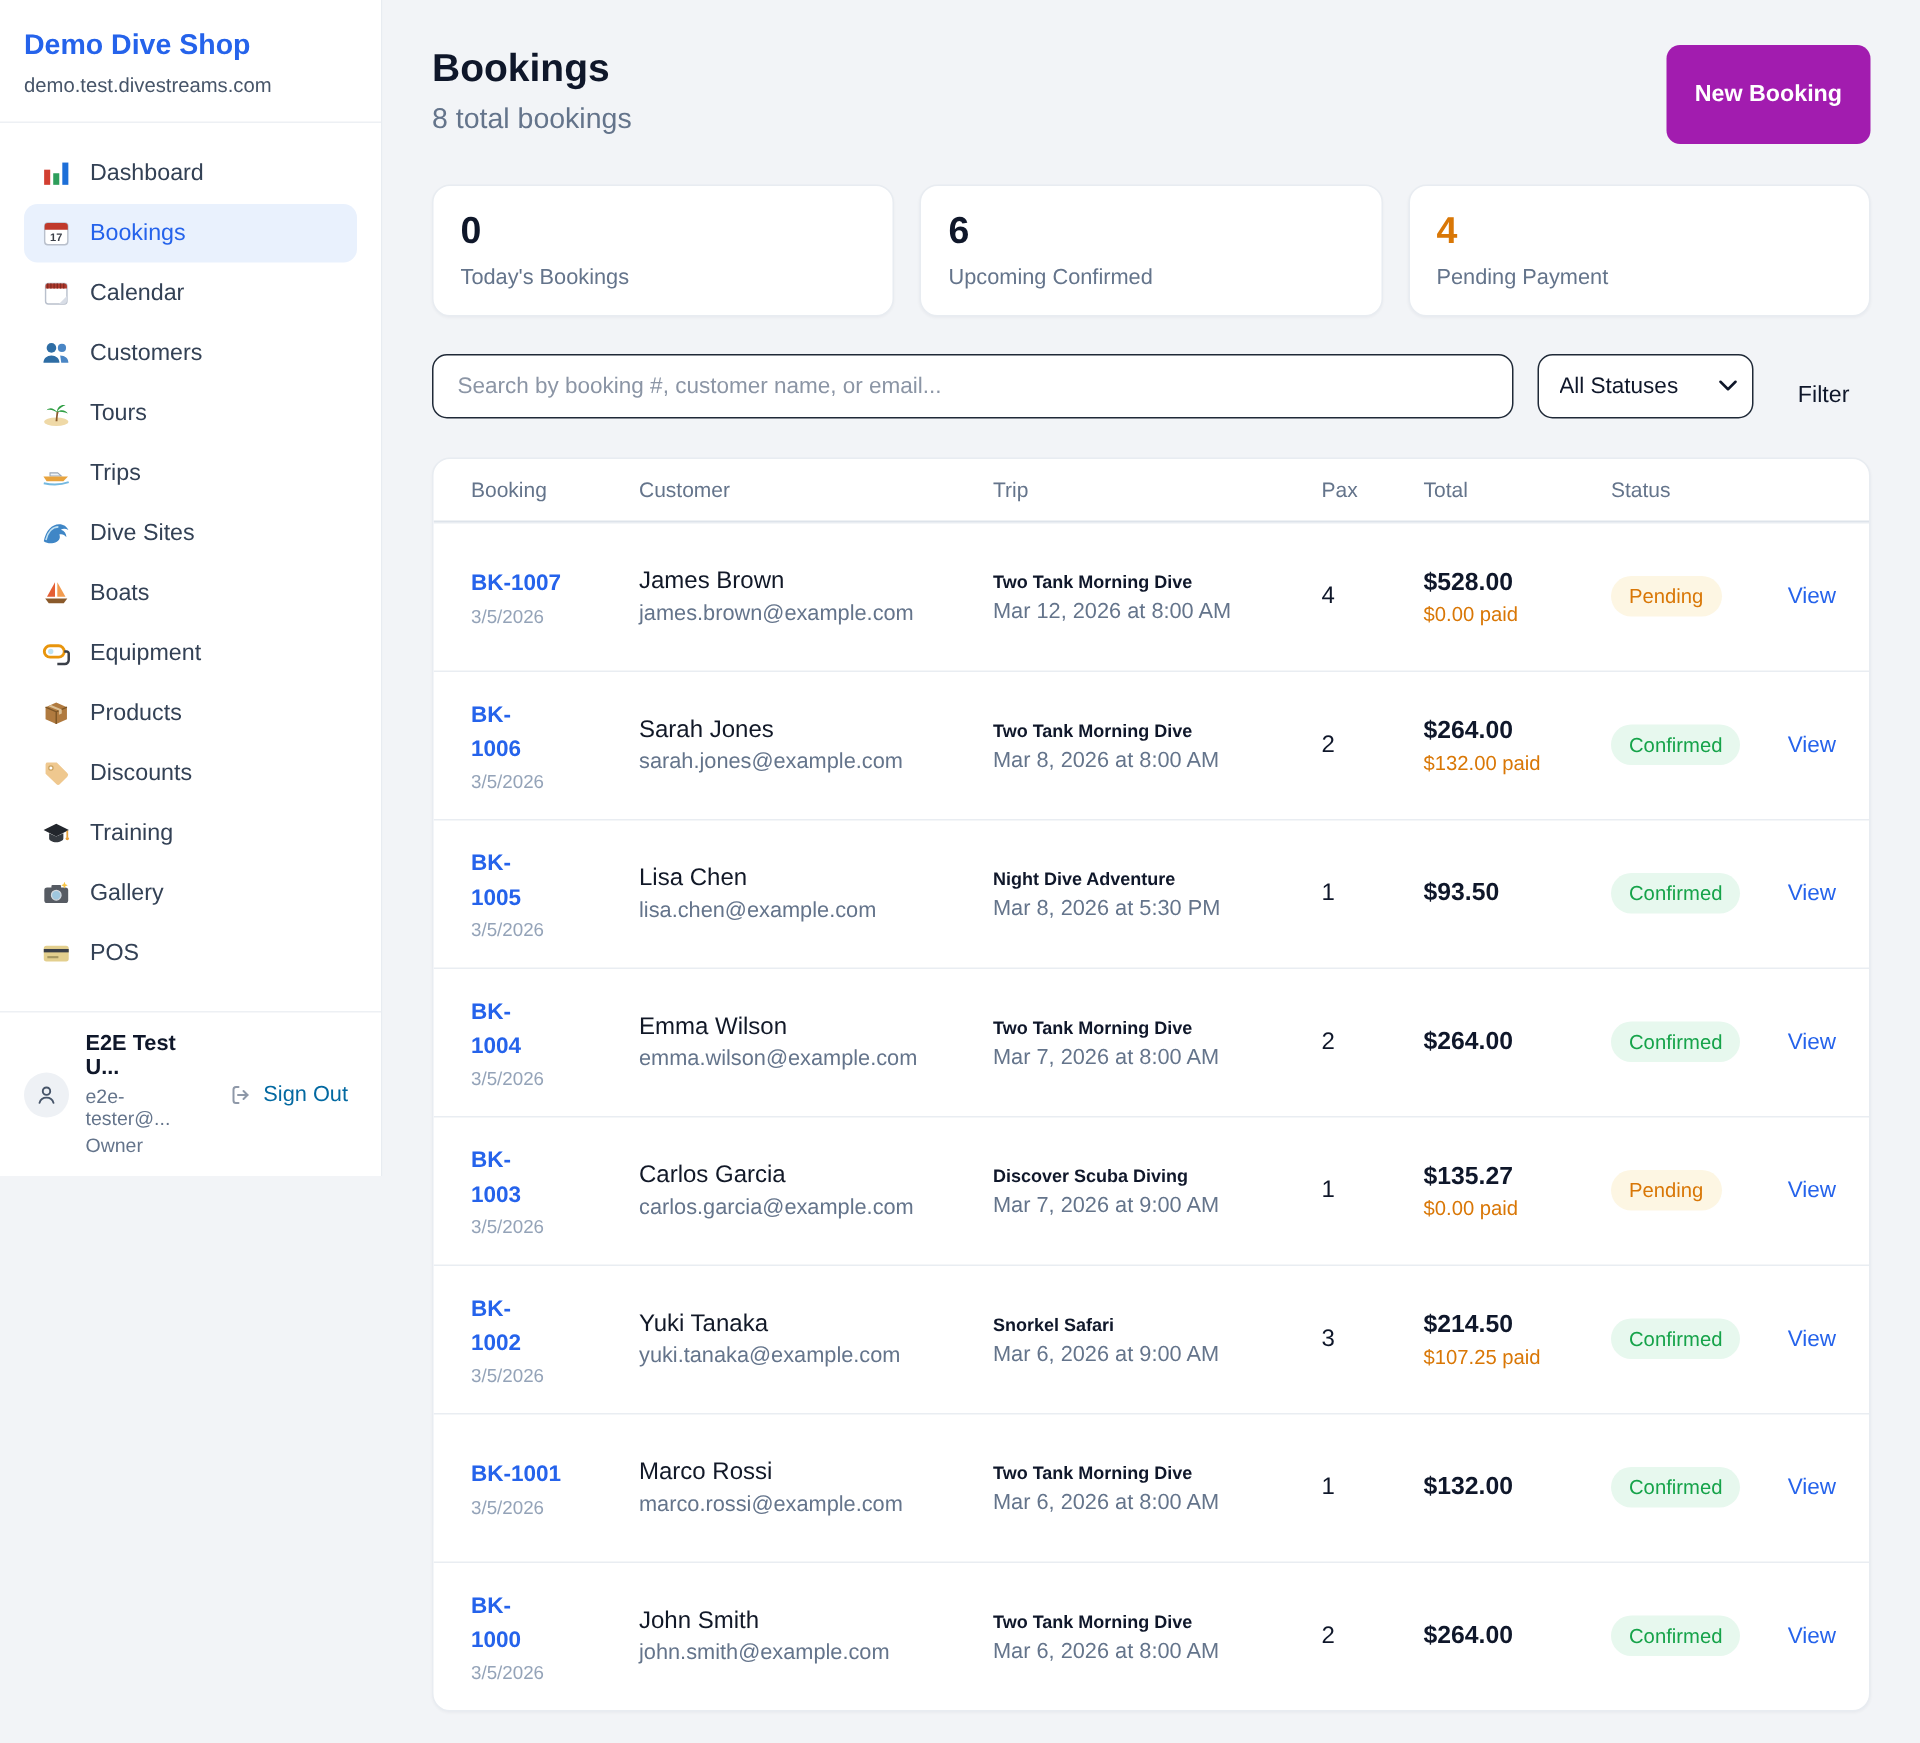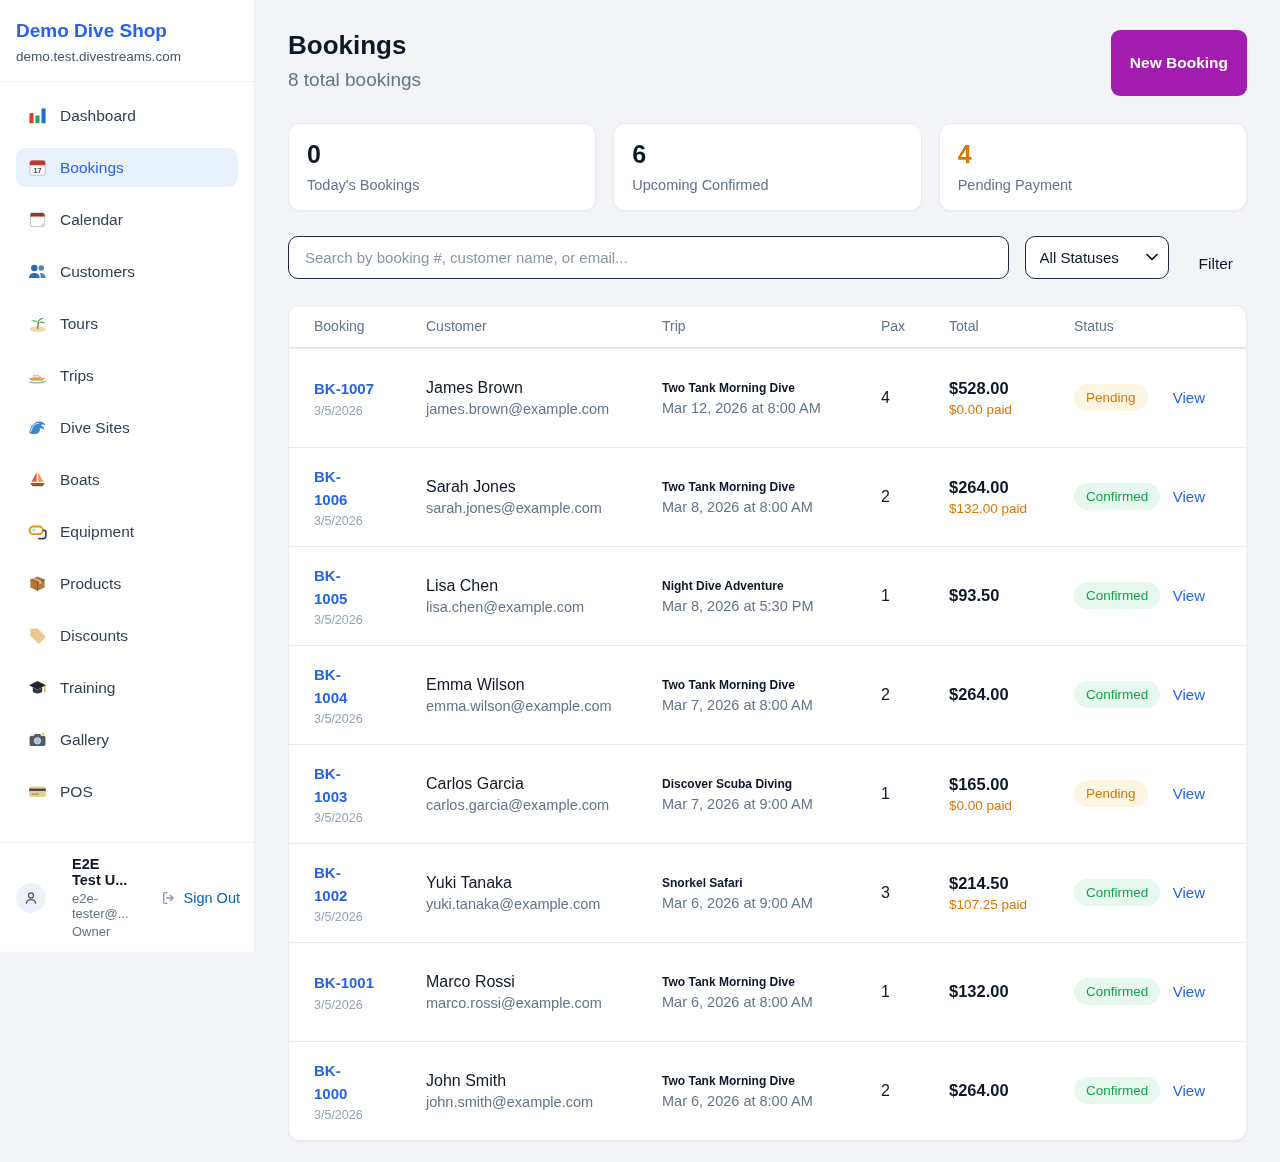--- a/index.html
+++ b/index.html
@@ -10,25 +10,25 @@
   }
   .layout{display:flex;align-items:flex-start;min-height:1162px}
 
   
   .sidebar{width:255px;flex:0 0 255px;background:#fff;border-right:1px solid #e8ecf1}
   .brand{padding:20px 16px 17px;border-bottom:1px solid #edf0f4}
   .brand-name{color:#2563eb;font-size:19px;font-weight:700;cursor:pointer}
   .brand-domain{color:#475569;font-size:13.5px;margin-top:7px}
   nav{padding:14px 16px 18px}
   .nav-item{display:flex;align-items:center;gap:13px;padding:10px 12px;border-radius:9px;
-    color:#334155;font-size:15.5px;cursor:pointer;margin-bottom:13px}
+    color:#334155;font-size:15.5px;cursor:pointer;margin-bottom:1px}
   .nav-item.active{background:#e9f1fd;color:#2563eb}
   .nicon{width:19px;height:19px;display:inline-flex;flex:0 0 19px}
   .nicon svg{width:100%;height:100%}
-  .user-box{border-top:1px solid #edf0f4;padding:13px 16px;display:flex;align-items:center;gap:26px}
+  .user-box{border-top:1px solid #edf0f4;padding:13px 16px;display:flex;align-items:center;gap:11px}
   .avatar{width:30px;height:30px;border-radius:50%;background:#eef1f5;display:flex;
     align-items:center;justify-content:center;flex:0 0 30px}
   .avatar svg{width:18px;height:18px}
   .user-name{font-weight:700;font-size:14.5px;color:#0f172a}
   .user-email,.user-role{font-size:13px;color:#64748b;margin-top:3px}
   .signout{margin-left:auto;display:flex;align-items:flex-start;gap:7px;color:#0369a1;
     font-size:14.5px;cursor:pointer;white-space:nowrap;background:none;border:none;font-family:inherit}
   .signout svg{width:16px;height:16px}
 
   
@@ -55,21 +55,21 @@
     font-size:15px;font-family:inherit;color:#0f172a;padding:0 30px 0 14px;
     appearance:none;-webkit-appearance:none;-moz-appearance:none;cursor:pointer}
   .chevron{position:absolute;right:11px;top:50%;transform:translateY(-50%);pointer-events:none;display:flex}
   .filter-btn{background:none;border:none;font-size:15.5px;color:#0f172a;font-family:inherit;
     padding:6px 14px;cursor:pointer}
 
   
   .table-card{margin-top:26px;background:#fff;border:1px solid #e8ecf1;border-radius:12px;
     overflow:hidden;box-shadow:0 1px 2px rgba(15,23,42,.04)}
   .thead,.trow{display:grid;grid-template-columns:112px 236px 219px 68px 125px 120px 1fr;
-    align-items:center;padding-left:25px;padding-right:41px}
+    align-items:center;padding-left:25px;padding-right:22px}
   .thead{height:42px;color:#64748b;font-size:14px;font-weight:500;border-bottom:1px solid #dde3ea}
   .trow{min-height:99px;border-top:1px solid #e9edf2;padding-top:13px;padding-bottom:13px}
   .trow:first-of-type{border-top:none}
   .cell{padding-right:14px;min-width:0}
   .bk-id{color:#2563eb;font-weight:600;font-size:15px;display:inline-block;max-width:52px;
     line-height:1.55;cursor:pointer;text-decoration:none}
   .bk-id.id-oneline{max-width:none}
   .bk-date{color:#94a3b8;font-size:12.5px;margin-top:3px}
   .cname{font-size:16px;color:#111827}
   .cemail{font-size:14.5px;color:#64748b;margin-top:4px}
@@ -394,21 +394,21 @@
         <div class="cell c-customer">
             <div class="cname">Carlos Garcia</div>
             <div class="cemail">carlos.garcia@example.com</div>
           </div>
         <div class="cell c-trip">
             <div class="tname">Discover Scuba Diving</div>
             <div class="tdate">Mar 7, 2026 at 9:00 AM</div>
           </div>
         <div class="cell c-pax">1</div>
         <div class="cell c-total">
-            <div class="tamount">$165.00</div>
+            <div class="tamount">$135.27</div>
             <div class="tpaid">$0.00 paid</div>
           </div>
         <div class="cell c-status"><span class="badge pending">Pending</span></div>
         <div class="cell c-view"><a class="view">View</a></div>
       </div>
 
       <div class="trow">
         <div class="cell c-booking"><a class="bk-id">BK-1002</a><div class="bk-date">3/5/2026</div></div>
         <div class="cell c-customer">
             <div class="cname">Yuki Tanaka</div>

